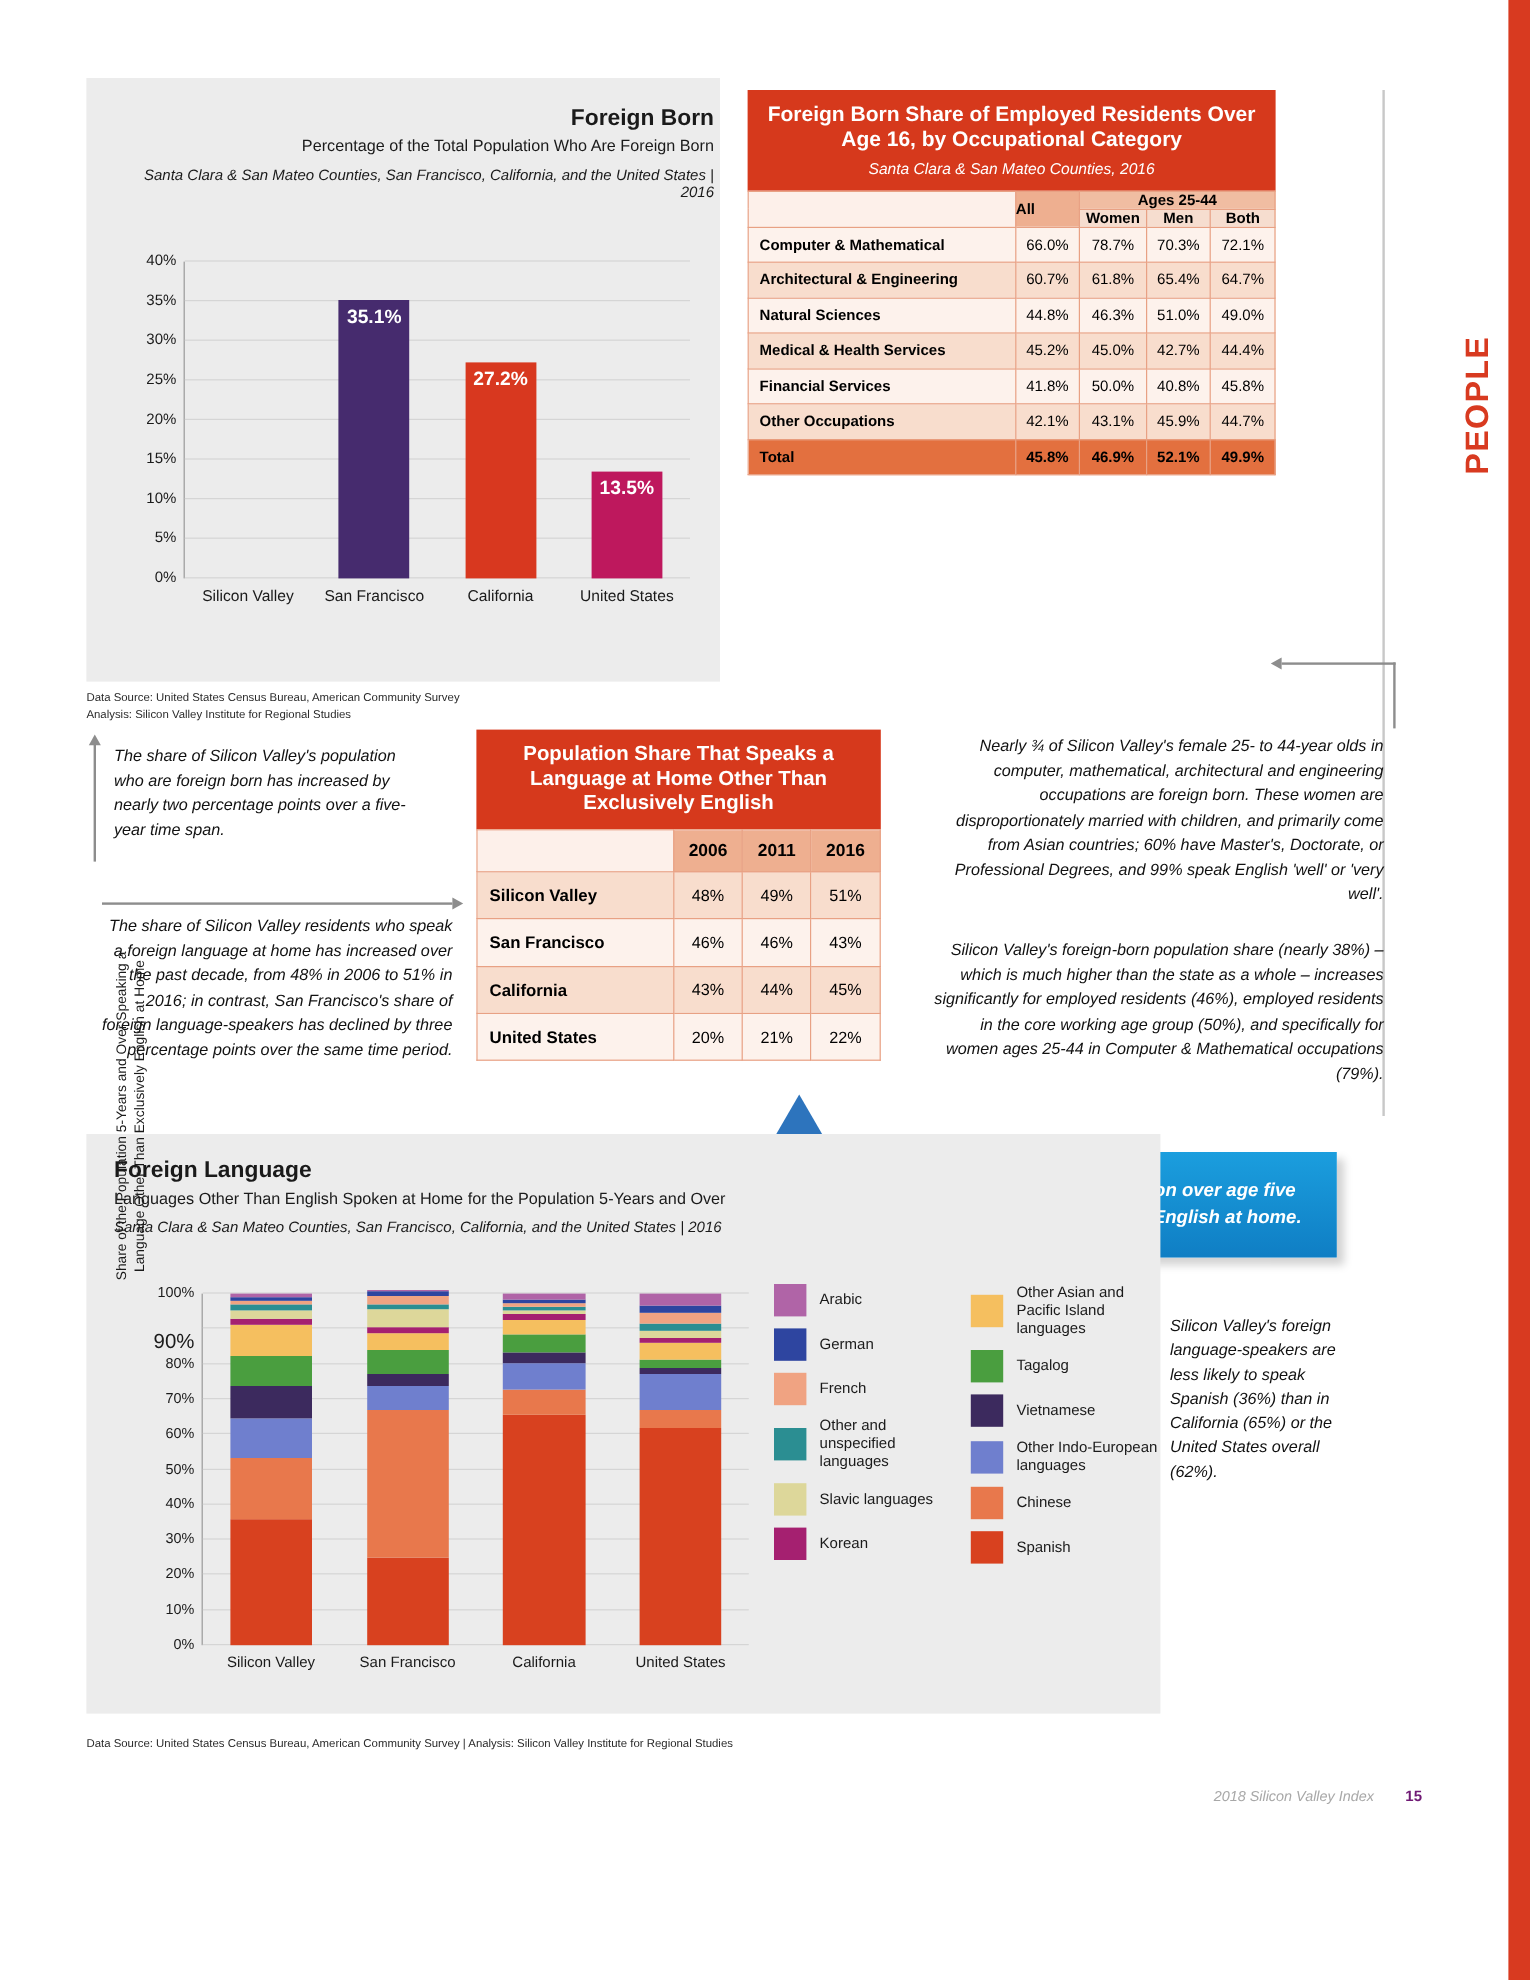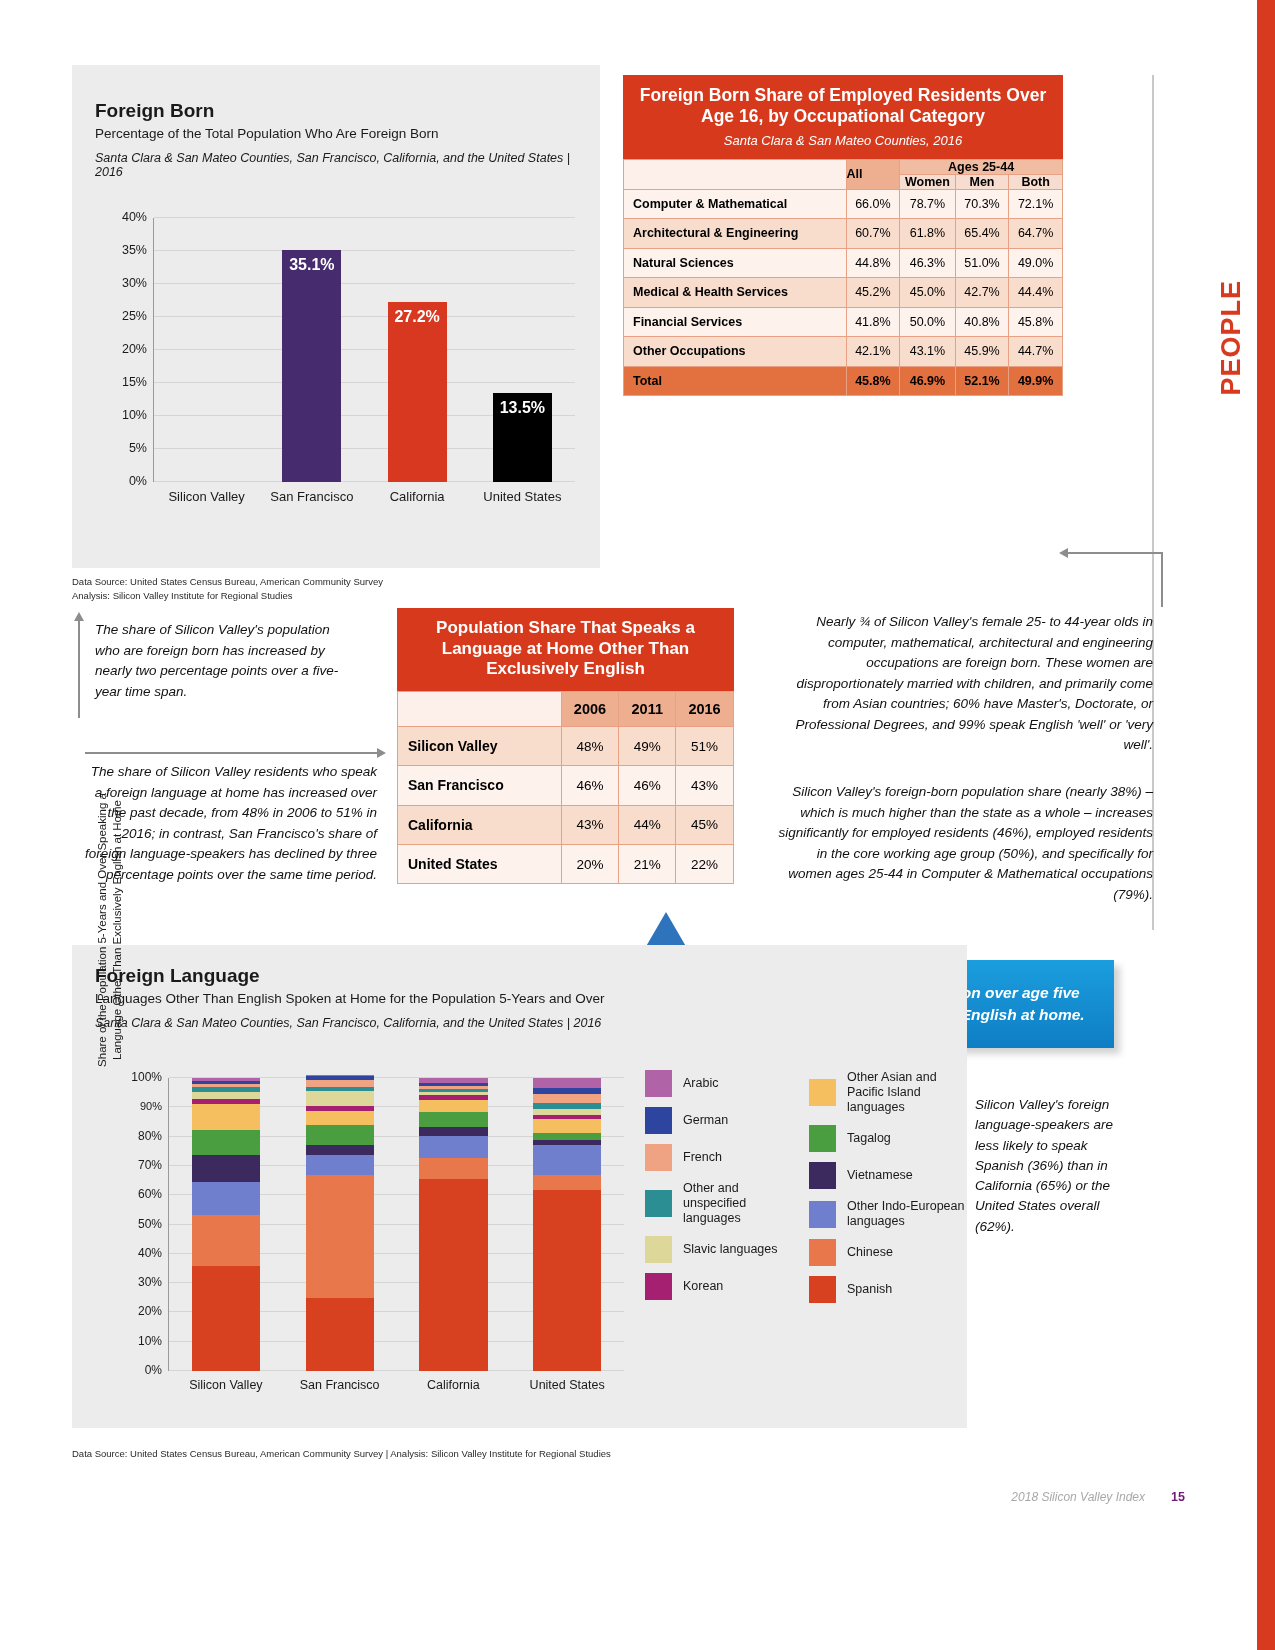--- a/index.html
+++ b/index.html
@@ -126,21 +126,21 @@
                font-weight: bold; color: #701a75; }
 </style>
 </head>
 <body>
 
 <div class="edge-bar"></div>
 <div class="people-label">PEOPLE</div>
 <div class="vrule"></div>
 
 <div class="panel-gray" id="fb-panel"></div>
-<div style="position:absolute;left:95px;top:100px;width:500px;">
+<div style="position:absolute;left:95px;top:88px;width:500px;text-align:right;">
   <div class="sec-title">Foreign Born</div>
   <div class="sec-sub">Percentage of the Total Population Who Are Foreign Born</div>
   <div class="sec-geo">Santa Clara &amp; San Mateo Counties, San Francisco, California, and the United States  |  2016</div>
 </div>
 <div id="fb-chart">
   <div class="plot" id="fb-plot">
       <div class="gl" style="bottom: 0%;">
         <span class="ytick">0%</span>
       </div>
       <div class="gl" style="bottom: 12.5%;">
@@ -169,21 +169,21 @@
       </div>
       <span class="xtick" style="left: 12.5%;">Silicon Valley</span>
       <div class="barwrap" style="left: 30.5%; width: 14%; height: 87.75%; background: rgb(70, 43, 110);">
         <span class="barval">35.1%</span>
       </div>
       <span class="xtick" style="left: 37.5%;">San Francisco</span>
       <div class="barwrap" style="left: 55.5%; width: 14%; height: 68%; background: rgb(216, 56, 31);">
         <span class="barval">27.2%</span>
       </div>
       <span class="xtick" style="left: 62.5%;">California</span>
-      <div class="barwrap" style="left: 80.5%; width: 14%; height: 33.75%; background: #000000;">
+      <div class="barwrap" style="left: 80.5%; width: 14%; height: 33.75%; background: #be185d;">
         <span class="barval">13.5%</span>
       </div>
       <span class="xtick" style="left: 87.5%;">United States</span>
     </div>
 </div>
 <div class="src" style="left:72px;top:575px;width:400px;">
   <div>Data Source: United States Census Bureau, American Community Survey</div>
   <div>Analysis: Silicon Valley Institute for Regional Studies</div>
 </div>
 
@@ -340,21 +340,21 @@
       <div class="gl" style="bottom: 60%;">
         <span class="ytick" style="font-size: 12px;">60%</span>
       </div>
       <div class="gl" style="bottom: 70%;">
         <span class="ytick" style="font-size: 12px;">70%</span>
       </div>
       <div class="gl" style="bottom: 80%;">
         <span class="ytick" style="font-size: 12px;">80%</span>
       </div>
       <div class="gl" style="bottom: 90%;">
-        <span class="ytick" style="font-size: 11px;">90%</span>
+        <span class="ytick" style="font-size: 17px; margin-top: 12px;">90%</span>
       </div>
       <div class="gl" style="bottom: 100%;">
         <span class="ytick" style="font-size: 12px;">100%</span>
       </div>
       <div class="sbar" style="left: 5%; width: 15%;">
         <div class="seg" style="bottom: 0%; height: 36%; background: rgb(216, 65, 31);"></div>
         <div class="seg" style="bottom: 36%; height: 17.4%; background: rgb(232, 120, 76);"></div>
         <div class="seg" style="bottom: 53.4%; height: 11.2%; background: rgb(111, 127, 206);"></div>
         <div class="seg" style="bottom: 64.6%; height: 9.2%; background: rgb(60, 42, 94);"></div>
         <div class="seg" style="bottom: 73.8%; height: 8.6%; background: rgb(74, 158, 63);"></div>

